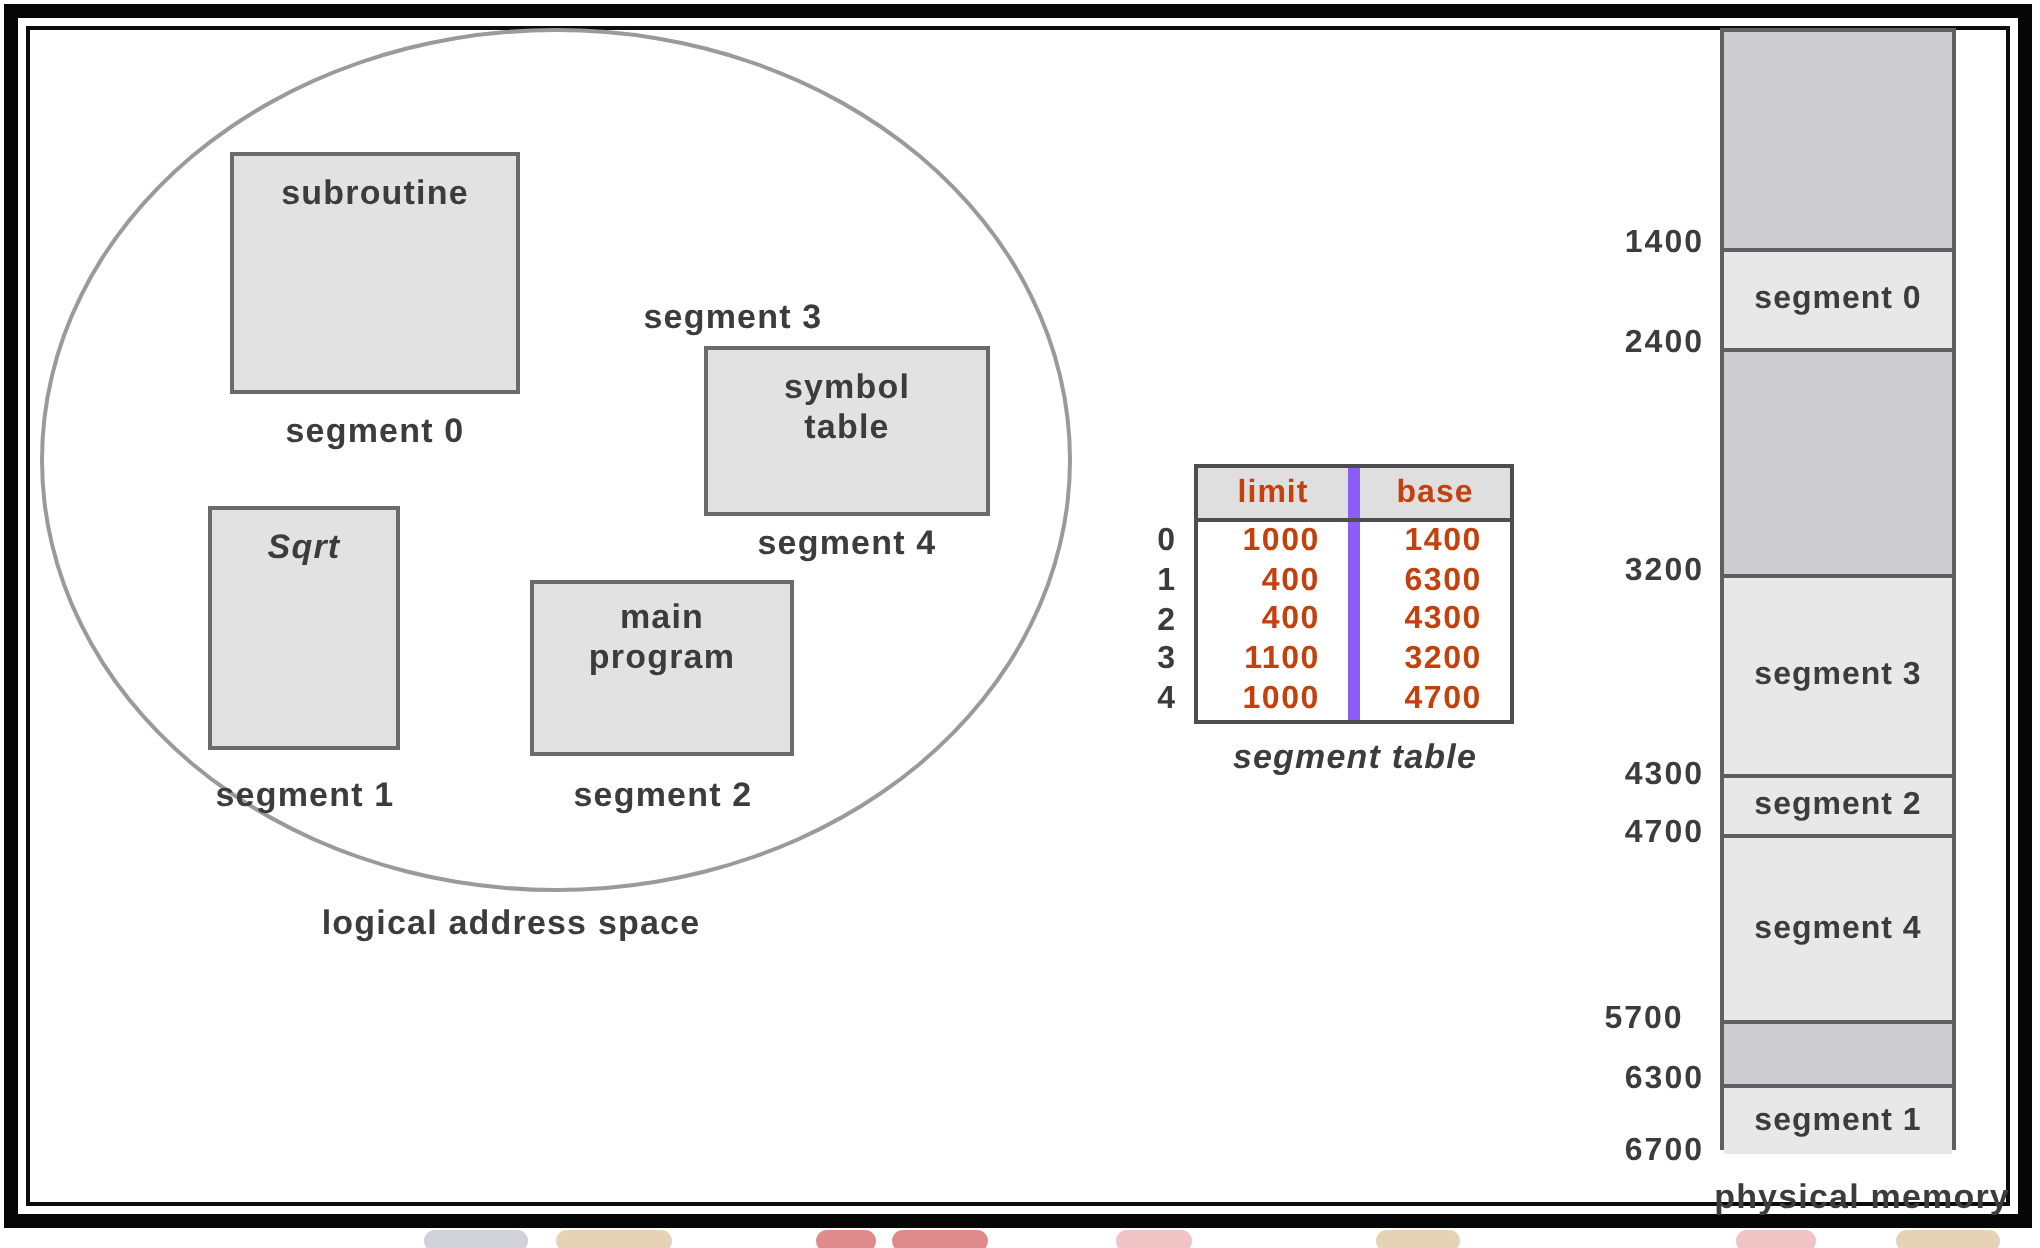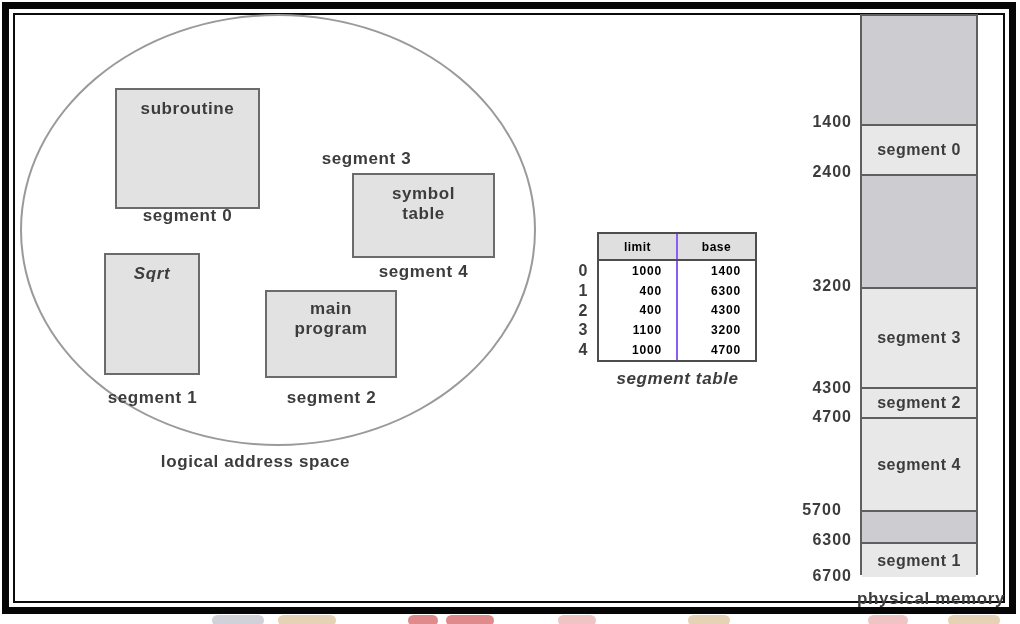--- a/index.html
+++ b/index.html
@@ -41,24 +41,24 @@
     font-size:16px; font-weight:bold; color:#3c3c3c; letter-spacing:.5px;
   }
   .st-grid {
     position:absolute; left:597px; top:232px; width:160px;
     border:2px solid #4d4d4d; background:#ffffff;
   }
   .st-row { display:flex; height:19.8px; }
   .st-row.st-header { height:27px; border-bottom:2px solid #4d4d4d; background:#dfdfdf; }
   .st-cell {
     flex:1; display:flex; align-items:center; justify-content:flex-end;
-    padding-right:14px; font-size:12px; font-weight:bold; color:#000000; letter-spacing:.8px;
+    padding-right:14px; font-size:16px; font-weight:bold; color:#c2410c; letter-spacing:.8px;
   }
   .st-header .st-cell { justify-content:center; padding-right:0; letter-spacing:.5px; }
-  .st-base { border-left:2px solid #8b5cf6; }
+  .st-base { border-left:6px solid #8b5cf6; }
 
   
   .mem-col {
     position:absolute; left:860px; top:14px; width:118px; height:561px;
     border:2px solid #5f5f5f; background:#e8e8e8;
   }
   .mem-region {
     display:flex; align-items:center; justify-content:center;
     font-size:16px; font-weight:bold; color:#3c3c3c; letter-spacing:.5px;
     border-top:2px solid #5f5f5f;
@@ -82,21 +82,21 @@
 </head>
 <body>
 
 <div id="fig">
 
   <div class="frame-outer"></div>
   <div class="frame-inner"></div>
 
   <div class="ellipse"></div>
 
-  <div class="segbox" style="left:115px; top:88px; width:145px; height:121px;">
+  <div class="segbox" style="left:115px; top:76px; width:145px; height:121px;">
     <span class="ln">subroutine</span>
   </div>
   <div class="caption" style="left:115px; top:206px; width:145px;">segment 0</div>
 
   <div class="caption" style="left:293px; top:149px; width:147px;">segment 3</div>
 
   <div class="segbox" style="left:352px; top:173px; width:143px; height:85px;">
     <span class="ln">symbol</span>
     <span class="ln">table</span>
   </div>

